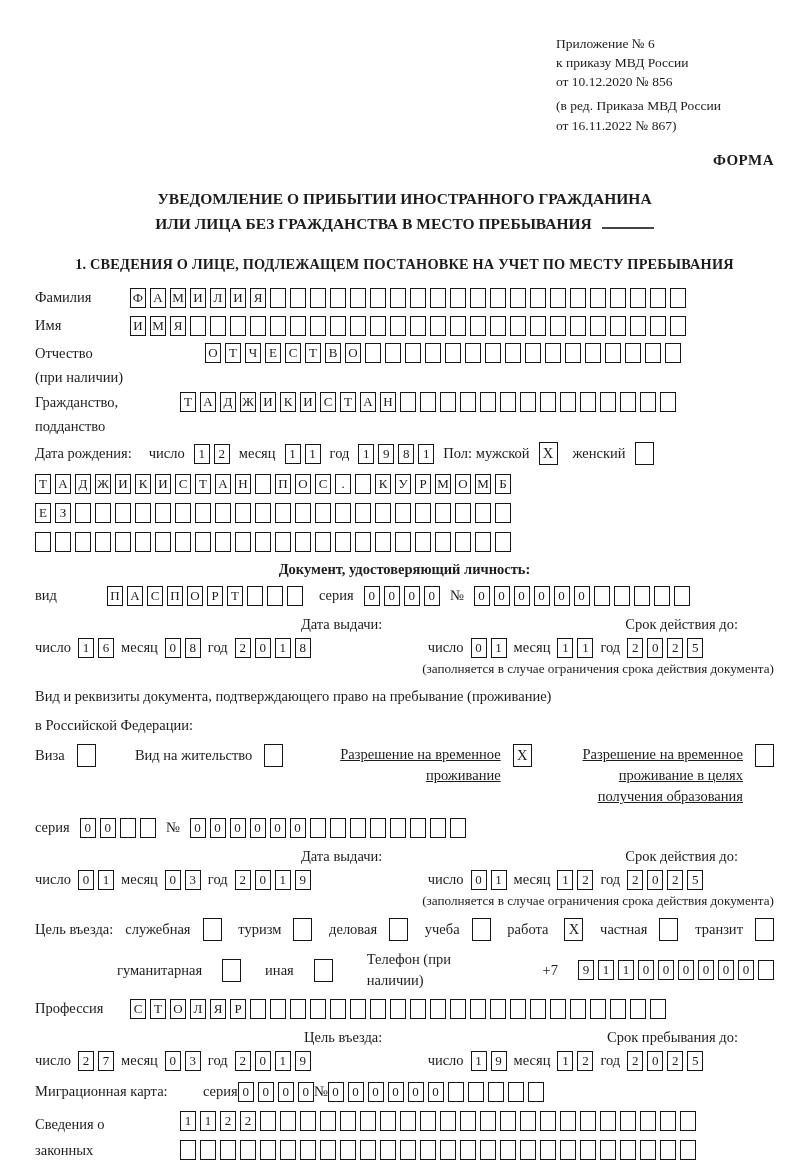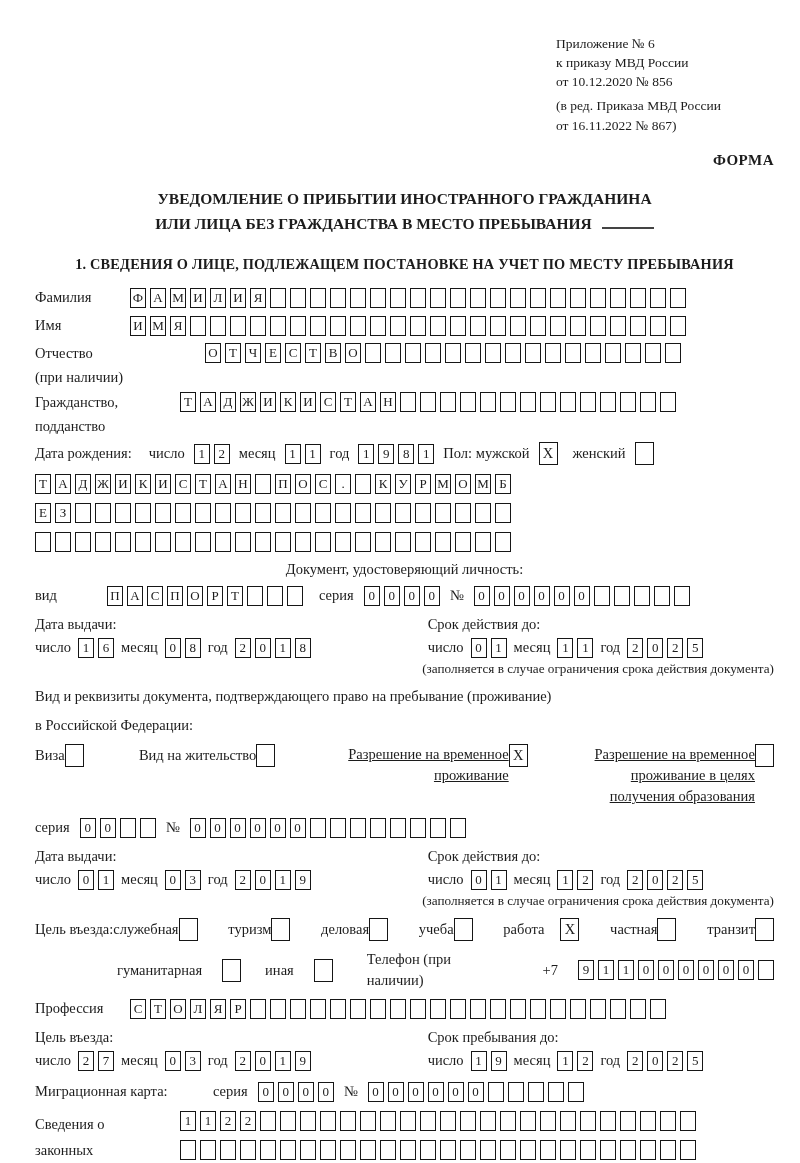--- a/index.html
+++ b/index.html
@@ -25,31 +25,31 @@
         text-align: center; flex: none; font-family: "Liberation Serif", serif; }
   .cb { display: inline-block; width: 19px; height: 23px; border: 1.6px solid #161616; font-size: 14.5px;
         line-height: 21px; text-align: center; vertical-align: middle; flex: none; }
 
   .lblcol { flex: none; }
   .w95 { width: 95px; } .w145 { width: 145px; } .w170 { width: 170px; }
 
   .top-align { align-items: flex-start; }
   .stackrows > .boxes { display: flex; margin-bottom: 9px; }
 
-  .center-b { text-align: center; font-weight: normal; font-size: 14.5px; margin-top: 9px; }
+  .center-b { text-align: center; font-weight: bold; font-size: 14.5px; margin-top: 9px; }
 
   .datecols { display: flex; margin-top: 8px; }
   .dcol { }
   .dcol1 { width: 47%; }
   .dcol2 { width: 42%; margin-left: auto; margin-right: 36px; }
-  .dhead { text-align: left; margin-bottom: 2px; }
+  .dhead { text-align: right; margin-bottom: 2px; }
   .dgroup { display: flex; align-items: center; gap: 7px; }
   .right { text-align: right; margin-top: 3px; }
 
-  .cbitem { display: flex; align-items: flex-start; gap: 0; }
+  .cbitem { display: flex; align-items: flex-start; gap: 12px; }
   .cbitem .lbl { line-height: 23px; }
   .wraplbl { text-align: right; line-height: 1.45 !important; text-decoration: underline; }
 </style>
 </head>
 <body>
 
 <div class="page">
 
   <div class="appendix">
     <div>Приложение № 6</div>
@@ -623,21 +623,21 @@
         <span class="boxes">
             <span class="bx">2</span>
             <span class="bx">0</span>
             <span class="bx">2</span>
             <span class="bx">5</span>
           </span>
       </div>
     </div>
   </div>
 
-  <div class="frow" style="gap:10px; margin-top:10px">
+  <div class="frow" style="margin-top:10px">
     <span class="lbl" style="width:168px">Миграционная карта:</span>
     <span class="lbl">серия</span>
     <span class="boxes">
         <span class="bx">0</span>
         <span class="bx">0</span>
         <span class="bx">0</span>
         <span class="bx">0</span>
       </span>
     <span class="lbl">№</span>
     <span class="boxes">

